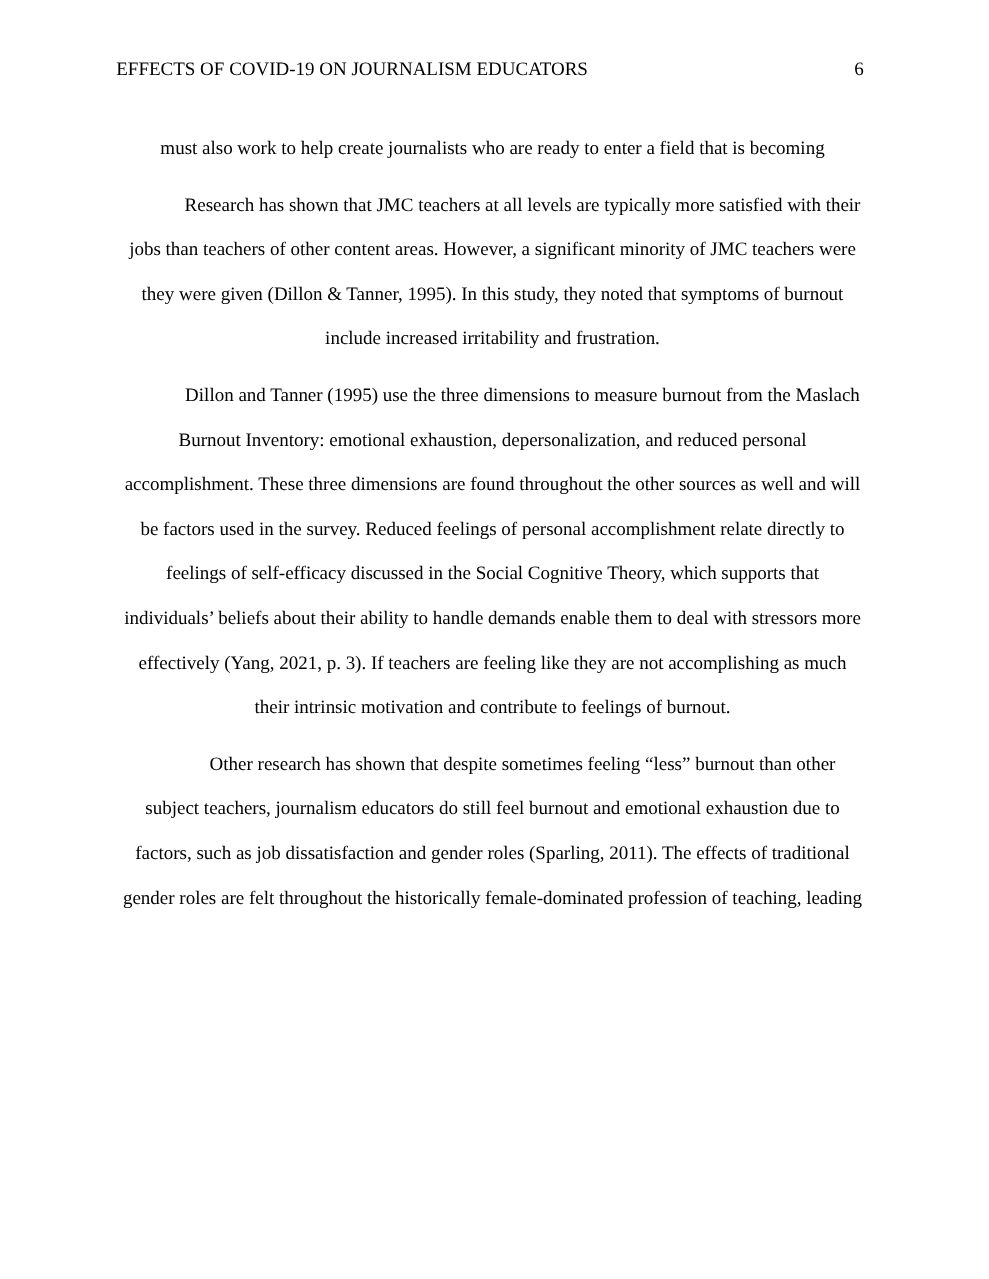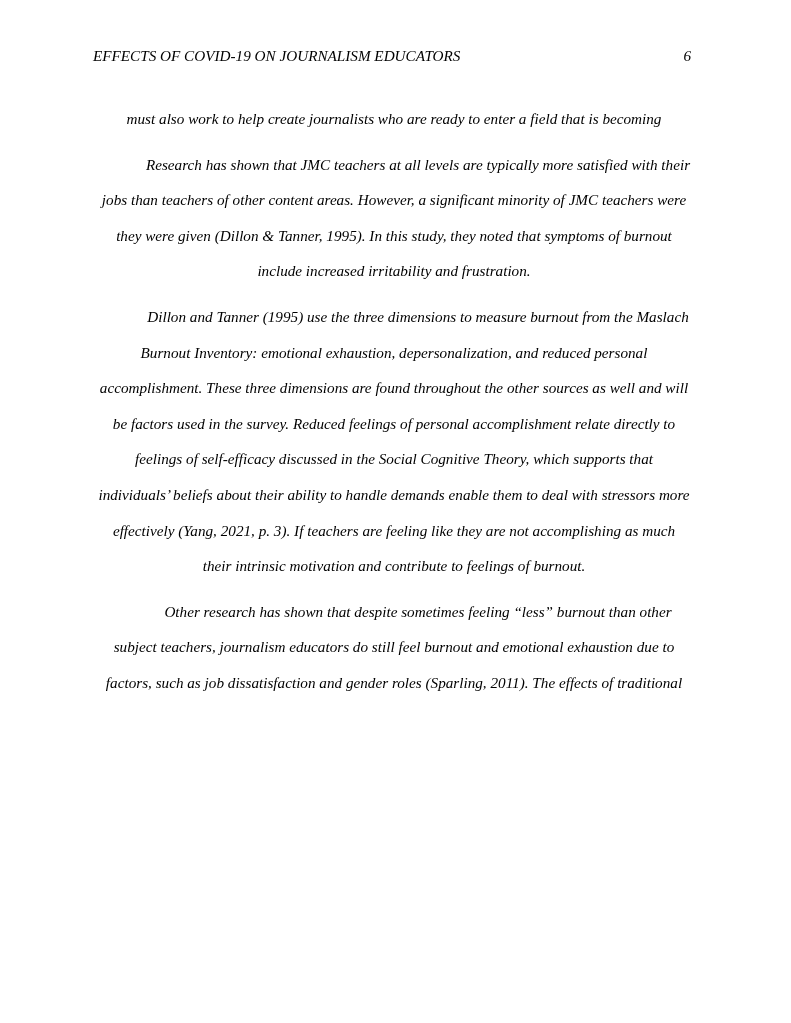--- a/index.html
+++ b/index.html
@@ -15,21 +15,20 @@
       font-family: "Liberation Serif", "DejaVu Serif", serif;
       color: #000000;
     }
     .page {
       position: absolute;
       left: 0;
       top: 0;
       width: 791px;
       height: 1023px;
       background: #ffffff;
-      font-style: italic;
     }
     .running-head {
       position: absolute;
       left: 93px;
       top: 46px;
       width: 600px;
       height: 20px;
       font-size: 15.2px;
       line-height: 20px;
     }
@@ -96,16 +95,17 @@
       <span class="line">feelings of self-efficacy discussed in the Social Cognitive Theory, which supports that</span>
       <span class="line">individuals’ beliefs about their ability to handle demands enable them to deal with stressors more</span>
       <span class="line">effectively (Yang, 2021, p. 3). If teachers are feeling like they are not accomplishing as much</span>
       <span class="line">their intrinsic motivation and contribute to feelings of burnout.</span>
     </div>
 
     <div class="para">
       <span class="line indent">Other research has shown that despite sometimes feeling “less” burnout than other</span>
       <span class="line">subject teachers, journalism educators do still feel burnout and emotional exhaustion due to</span>
       <span class="line">factors, such as job dissatisfaction and gender roles (Sparling, 2011). The effects of traditional</span>
+      <span class="line">gender roles are felt throughout the historically female-dominated profession of teaching, leading</span>
     </div>
 
   </div>
 </div>
 
 </body></html>

